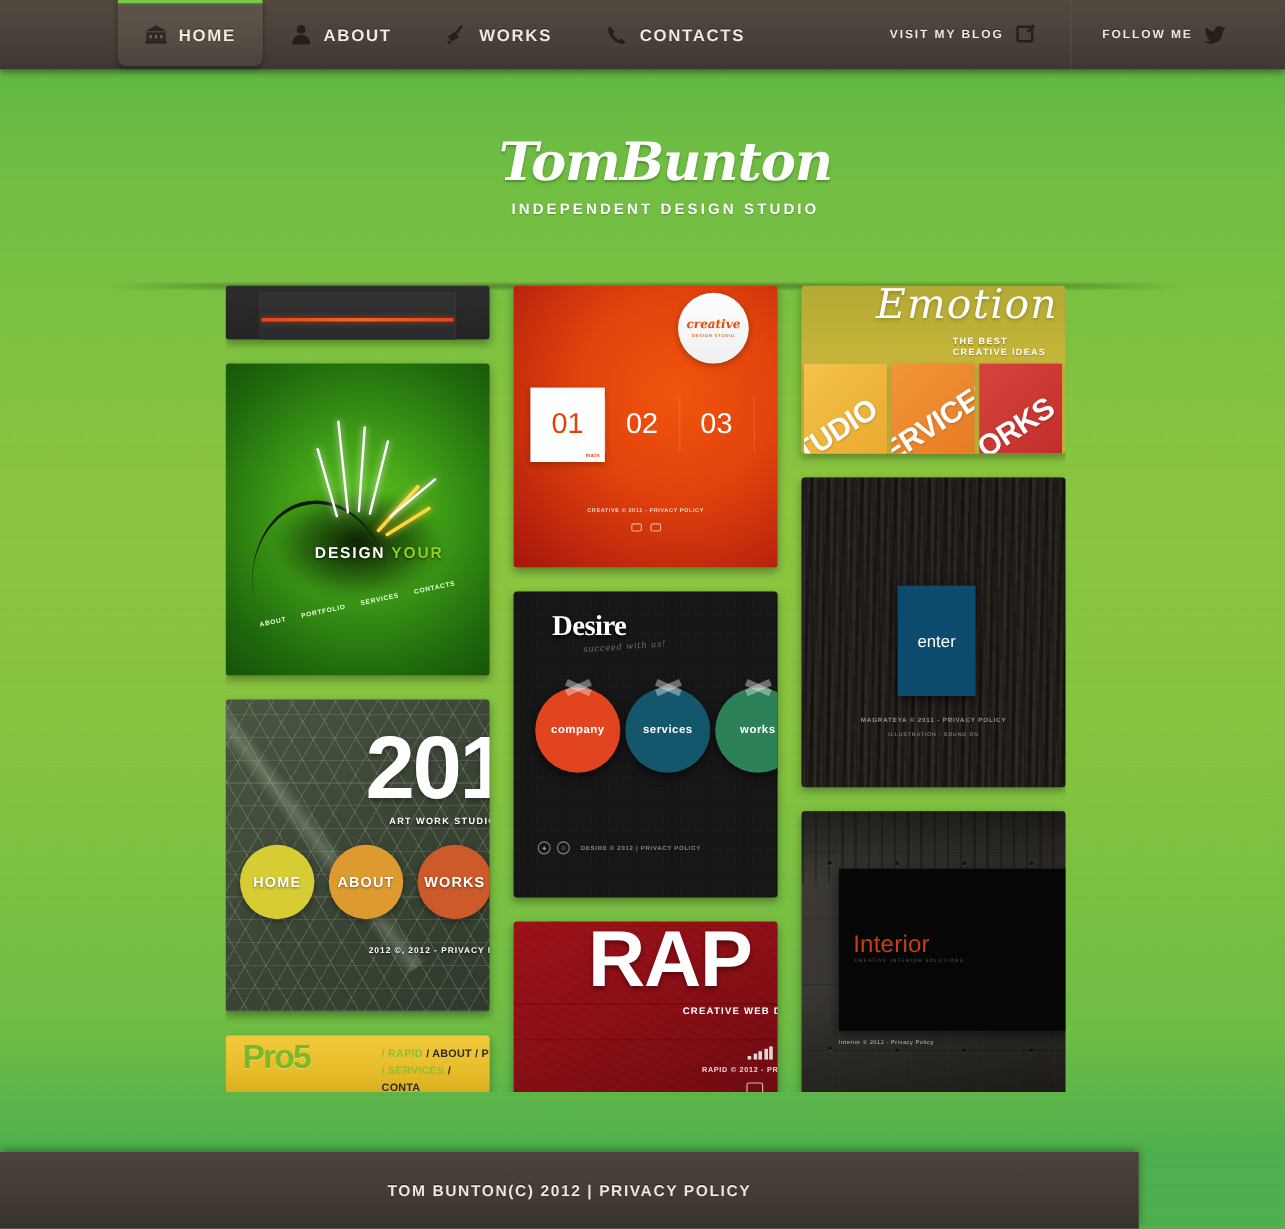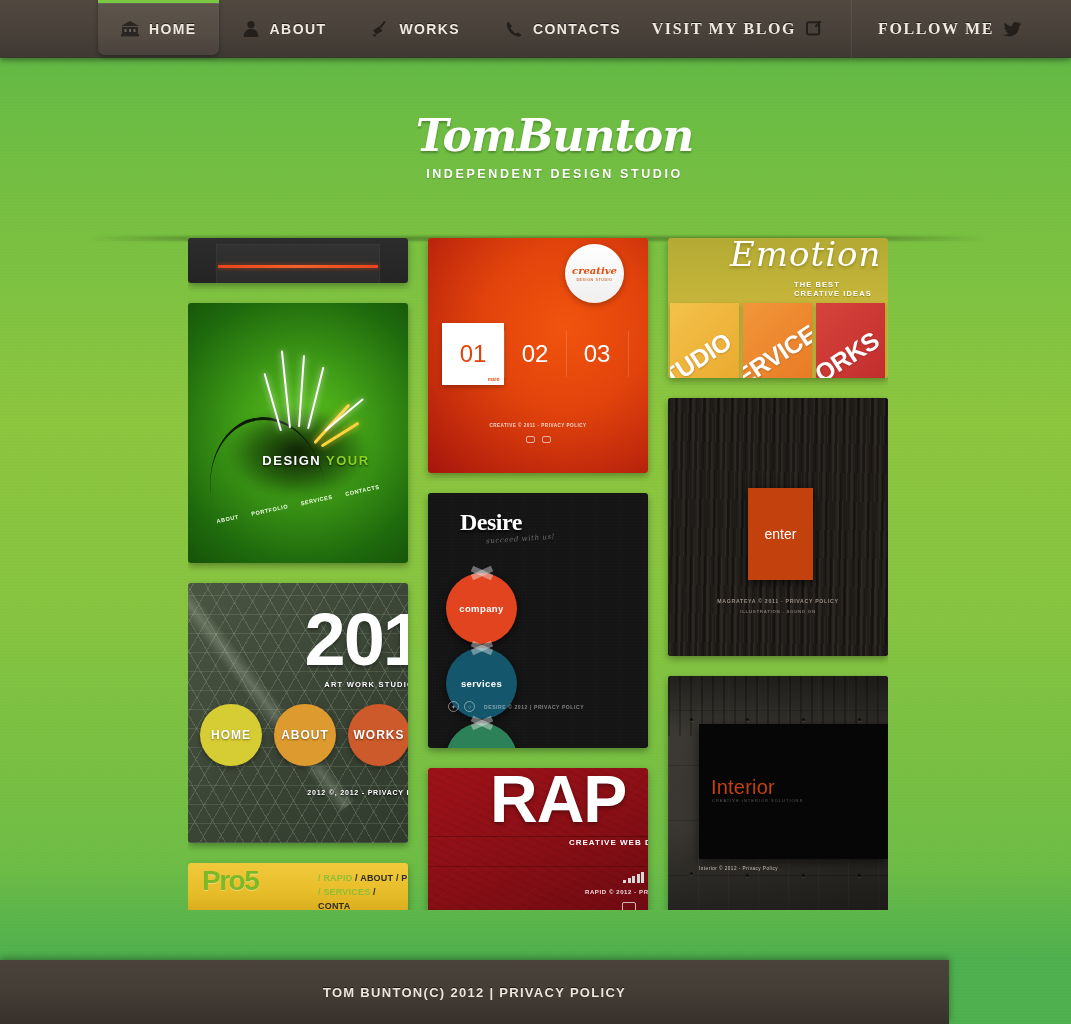--- a/index.html
+++ b/index.html
@@ -58,21 +58,21 @@
     border-radius:0 0 7px 7px;
     box-shadow:inset 0 1px 0 rgba(255,255,255,.08), 0 2px 4px rgba(0,0,0,.35);
     height:55px; margin-top:0;
   }
   .nav-icon { width:20px; height:20px; display:block; flex:0 0 20px; }
   .nav-icon svg { display:block; }
 
   .nav-right { position:absolute; right:22px; top:0; height:58px; display:flex; align-items:stretch; }
   .nav-right .nav-item { padding:0 26px; }
   .nav-right .nav-item + .nav-item { border-left:1px solid rgba(255,255,255,.07); }
-  .nav-right .nav-label { font-size:16px; letter-spacing:1.6px;font-family:Liberation Serif, serif; }
+  .nav-right .nav-label { font-size:10px; letter-spacing:1.6px; }
 
   
   .hero { position:absolute; top:58px; left:0; width:1071px; height:180px; z-index:5; }
   .logo-wrap { position:absolute; left:0; right:0; top:56px; text-align:center;margin-left:38px; }
   .logo-title {
     font-family:"DejaVu Serif", serif;
     font-style:italic; font-weight:bold;
     font-size:44px; color:#ffffff; letter-spacing:-1px;
     text-shadow:0 2px 2px rgba(40,80,20,.45);
     line-height:1;
@@ -272,21 +272,21 @@
     font-family:Liberation Serif, serif;
     font-size:24px; font-weight:bold; color:#ffffff; letter-spacing:-.5px;
     text-shadow:0 2px 3px rgba(0,0,0,.9);
   }
   .desire-sub {
     position:absolute; left:58px; top:42px;
     font-family:"DejaVu Serif",serif; font-style:italic;
     font-size:7px; color:#6d6d6d; letter-spacing:.6px;
     transform:rotate(-4deg);
   }
-  .desire-circles { position:absolute; left:18px; top:80px; display:flex; gap:4px;flex-direction:column; }
+  .desire-circles { position:absolute; left:18px; top:80px; display:flex; gap:4px; }
   .dc {
     width:71px; height:71px; border-radius:50%;
     display:flex; align-items:center; justify-content:center;
     font-family:"Liberation Sans Narrow","Liberation Sans",sans-serif;
     font-size:9.5px; font-weight:bold; color:#ffffff; letter-spacing:.4px;
     position:relative;
     box-shadow:0 3px 8px rgba(0,0,0,.6);
   }
   .dc .tape {
     position:absolute; left:50%; top:-9px; transform:translateX(-50%);
@@ -391,21 +391,21 @@
   .magra-name {
     font-family:"Liberation Sans",sans-serif; font-size:15px; font-weight:bold;
     color:#ffffff; letter-spacing:-.3px;
   }
   .magra-tag {
     font-family:"Liberation Sans Narrow","Liberation Sans",sans-serif;
     font-size:4.5px; letter-spacing:1.4px; color:#8a8079; margin-top:3px; font-weight:bold;
   }
   .magra-enter {
     position:absolute; left:80px; top:90px; width:65px; height:92px;
-    background:#c2410c;
+    background:#0c4a6e;
     display:flex; align-items:center; justify-content:center;
     font-family:"Liberation Sans",sans-serif; font-size:14px; color:#ffffff;
     box-shadow:0 3px 9px rgba(0,0,0,.55);
     cursor:pointer;
   }
   .magra-foot {
     position:absolute; left:0; right:0; top:200px; text-align:center;
     font-family:"Liberation Sans Narrow","Liberation Sans",sans-serif;
     font-size:5.2px; letter-spacing:.7px; color:#9a9088; font-weight:bold;
   }

